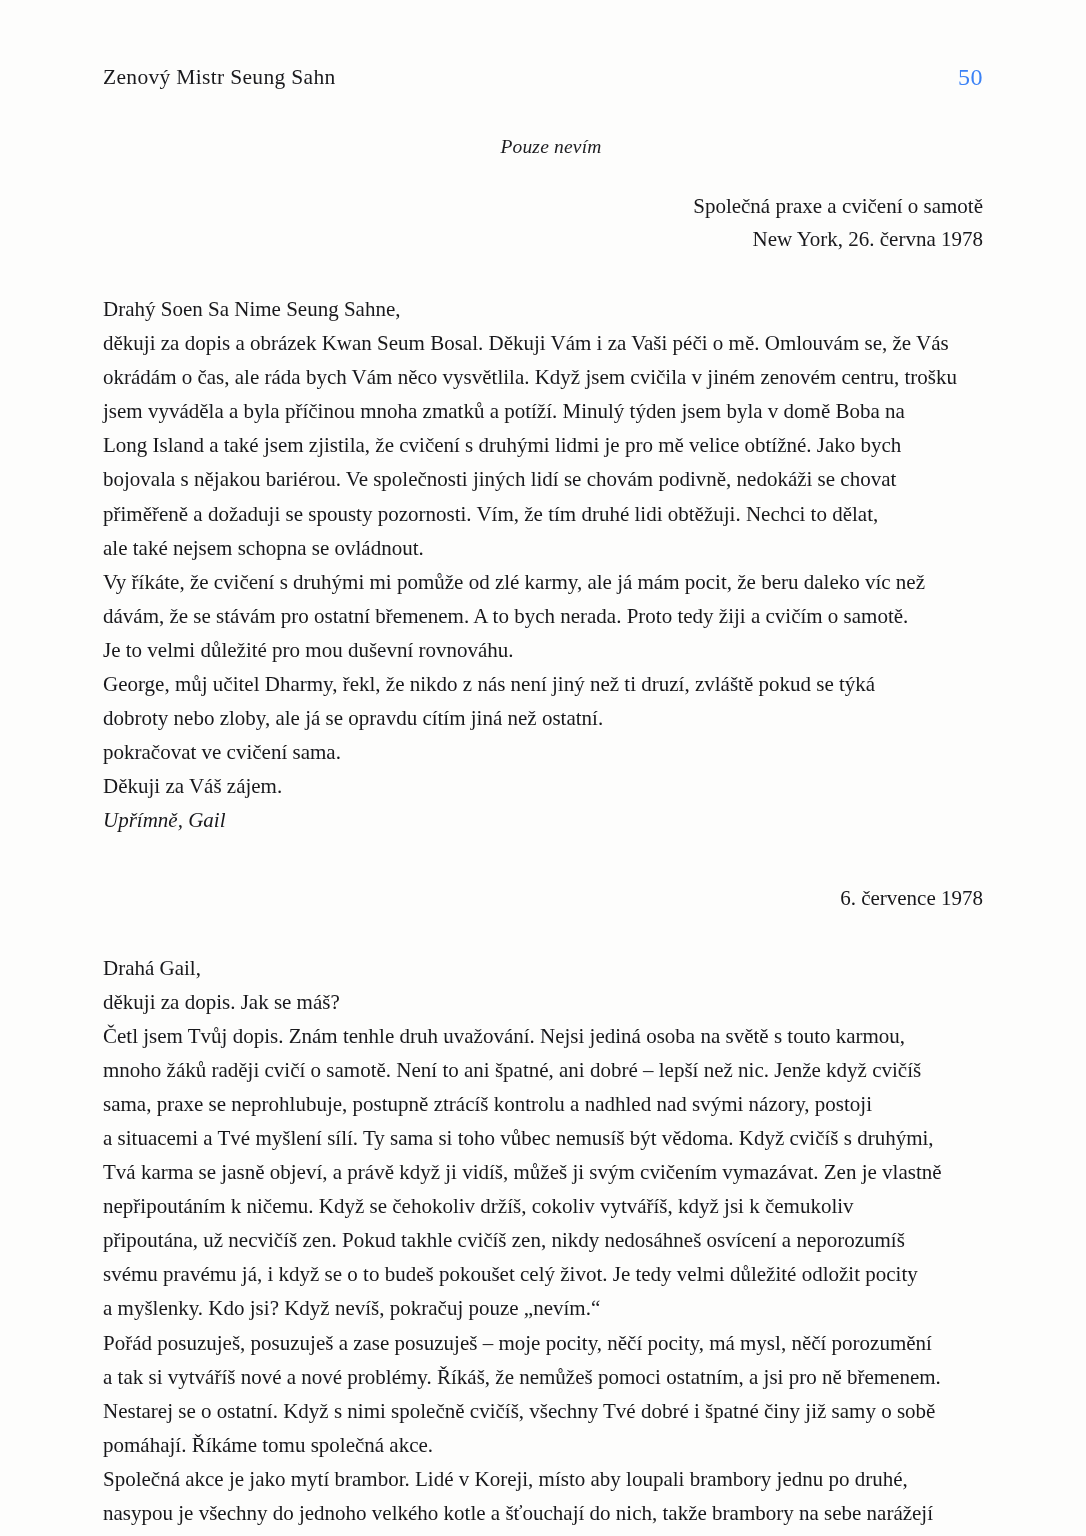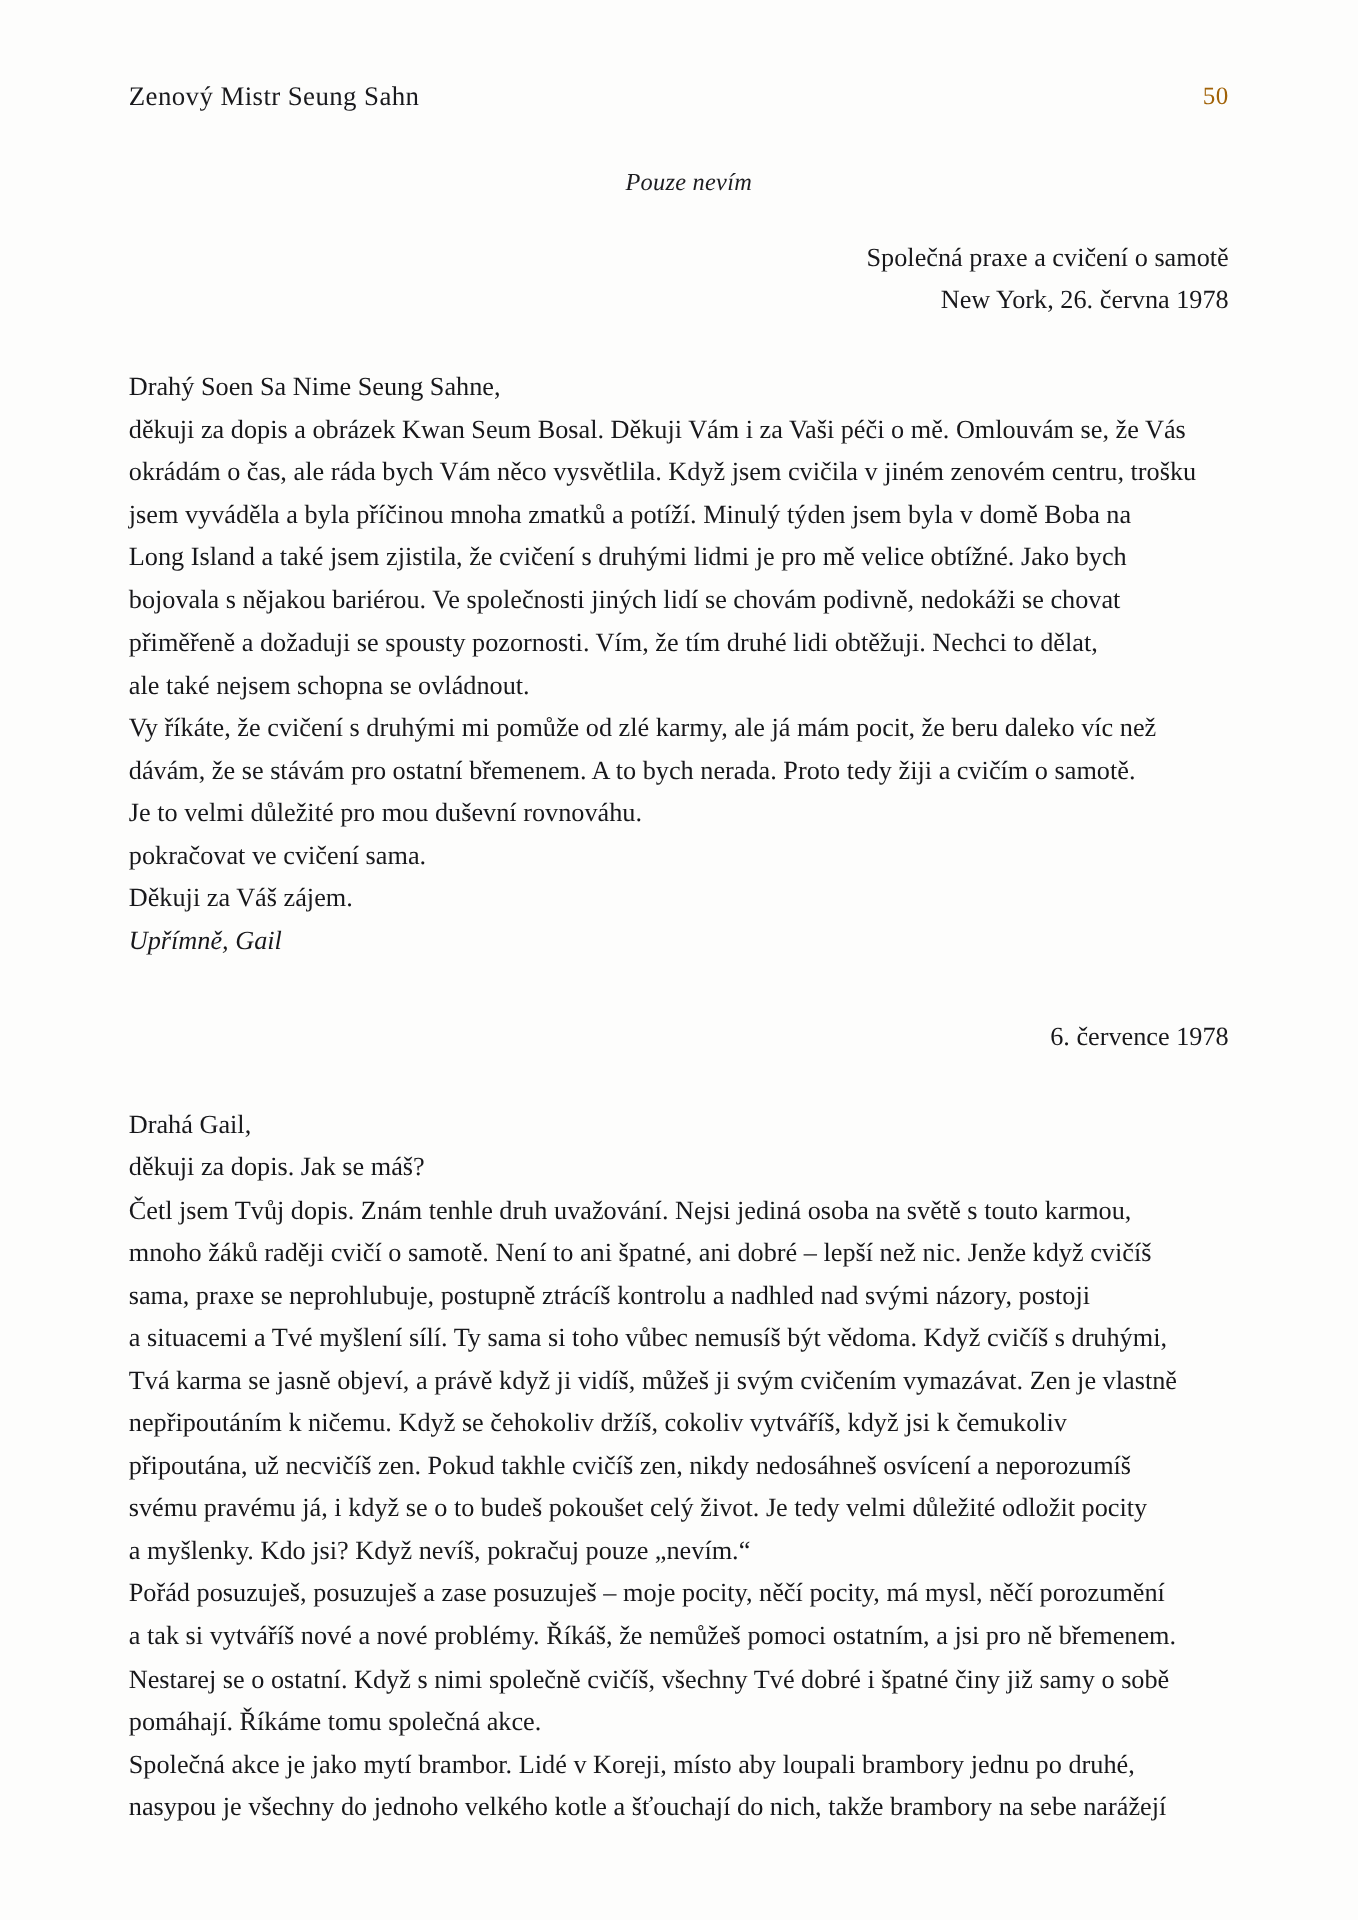--- a/index.html
+++ b/index.html
@@ -32,23 +32,23 @@
     align-items: center;
     justify-content: space-between;
   }
   .running-head-title {
     font-size: 21.5px;
     letter-spacing: 0.015em;
     white-space: nowrap;
     color: #1a1a1d;
   }
   .folio {
-    font-size: 20px;
+    font-size: 24px;
     letter-spacing: 0.02em;
-    color: #a16207;
+    color: #3b82f6;
   }
 
   
   .section-title {
     position: absolute;
     left: 0;
     right: 0;
     top: 136px;
     text-align: center;
     font-style: italic;
@@ -154,20 +154,24 @@
           <span class="l">přiměřeně a dožaduji se spousty pozornosti. Vím, že tím druhé lidi obtěžuji. Nechci to dělat,</span>
           <span class="l">ale také nejsem schopna se ovládnout.</span>
         </p>
 
         <p class="para">
           <span class="l">Vy říkáte, že cvičení s druhými mi pomůže od zlé karmy, ale já mám pocit, že beru daleko víc než</span>
           <span class="l">dávám, že se stávám pro ostatní břemenem. A to bych nerada. Proto tedy žiji a cvičím o samotě.</span>
           <span class="l">Je to velmi důležité pro mou duševní rovnováhu.</span>
         </p>
 
+        <p class="para">
+          <span class="l">George, můj učitel Dharmy, řekl, že nikdo z nás není jiný než ti druzí, zvláště pokud se týká</span>
+          <span class="l">dobroty nebo zloby, ale já se opravdu cítím jiná než ostatní.</span>
+        </p>
 
         <p class="para">
           <span class="l">pokračovat ve cvičení sama.</span>
         </p>
 
         <p class="para closing">
           <span class="l">Děkuji za Váš zájem.</span>
           <span class="sig">Upřímně, Gail</span>
         </p>
 

